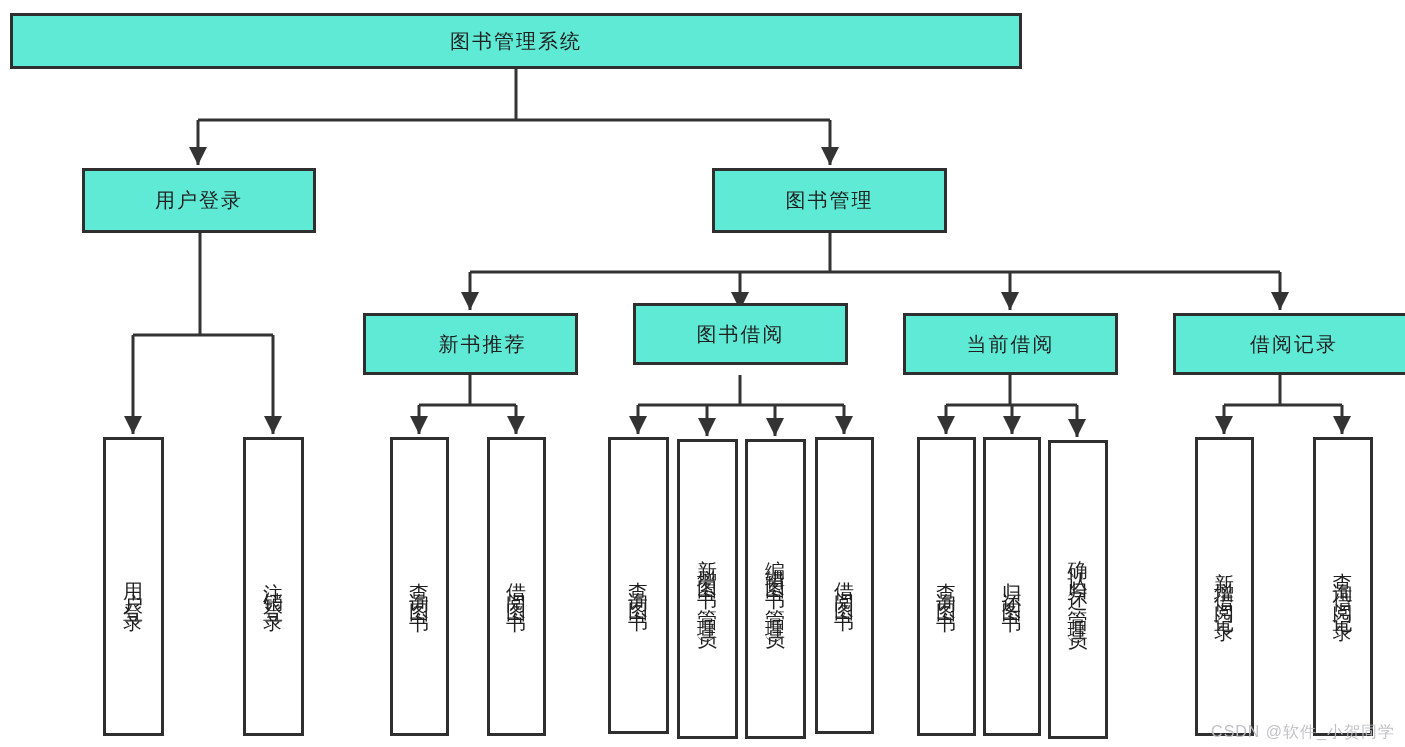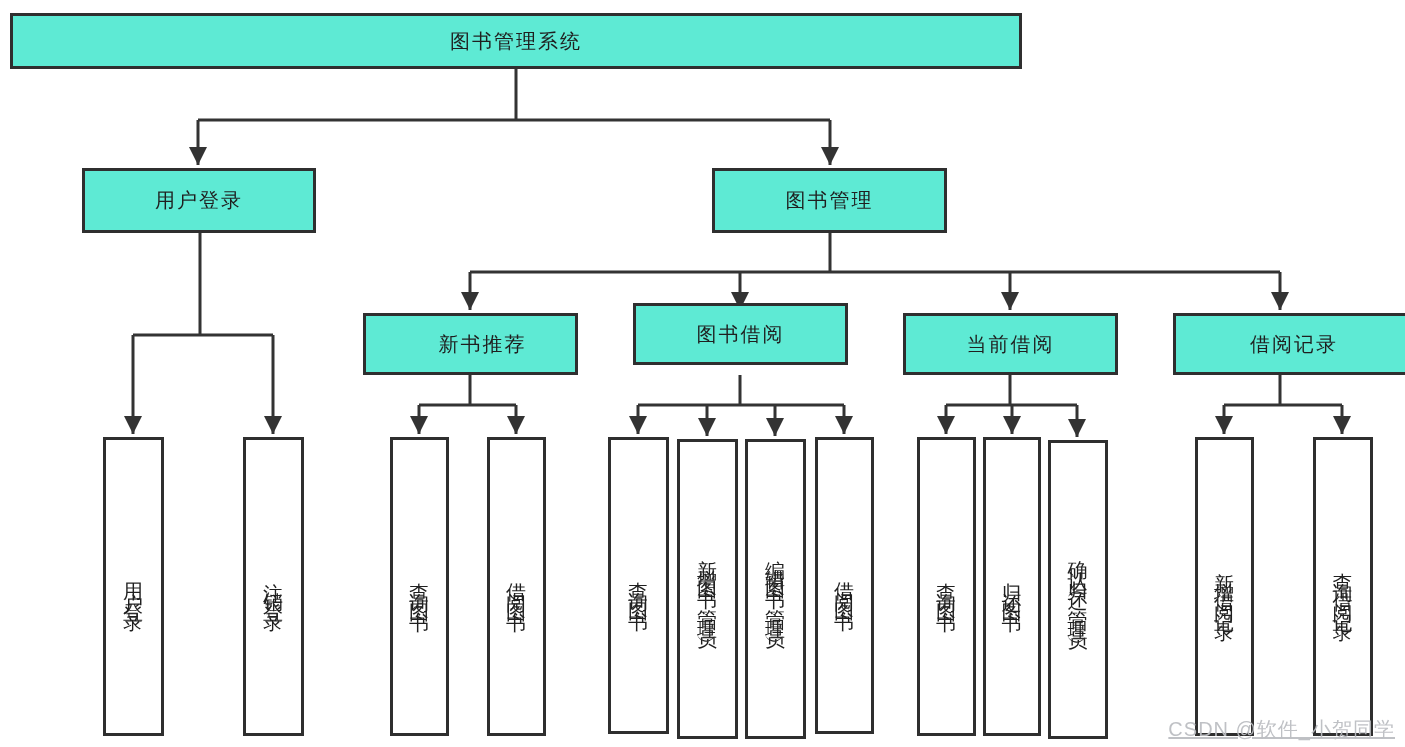--- a/index.html
+++ b/index.html
@@ -52,26 +52,25 @@
     text-orientation: mixed;
     font-size: 20px;
     letter-spacing: 10px;
     line-height: 1;
     color: #1f1f1f;
   }
   .watermark {
     position: absolute;
     right: 10px;
     bottom: 4px;
-    font-size: 20px;
+    font-size: 16px;
     letter-spacing: 1px;
     color: rgba(188, 190, 194, 0.95);
     z-index: 5;
     white-space: nowrap;
-    text-decoration: underline;
   }
 </style>
 </head>
 <body>
 
 <div id="canvas">
 
   <svg id="connectors" viewBox="0 0 1405 747" xmlns="http://www.w3.org/2000/svg">
     <defs>
       <marker id="arrowhead" viewBox="0 0 10 10" refX="10" refY="5" markerWidth="9" markerHeight="6" orient="auto">

